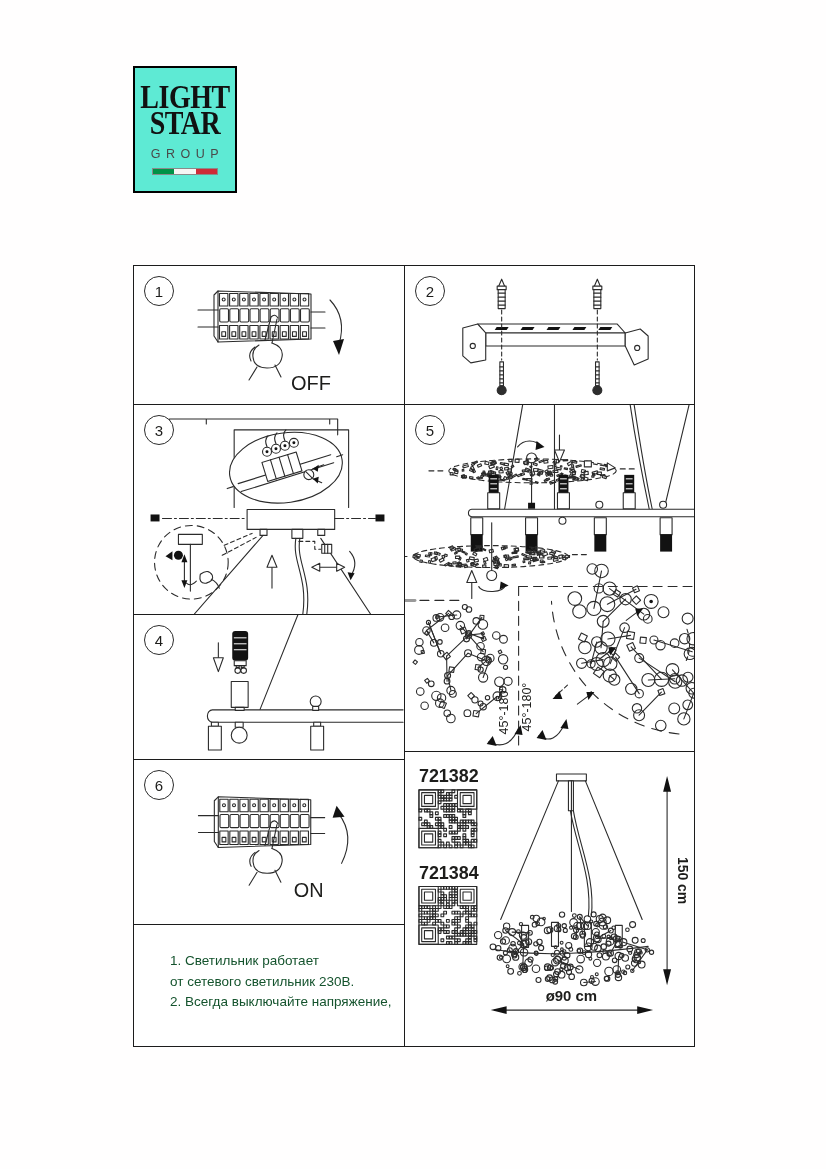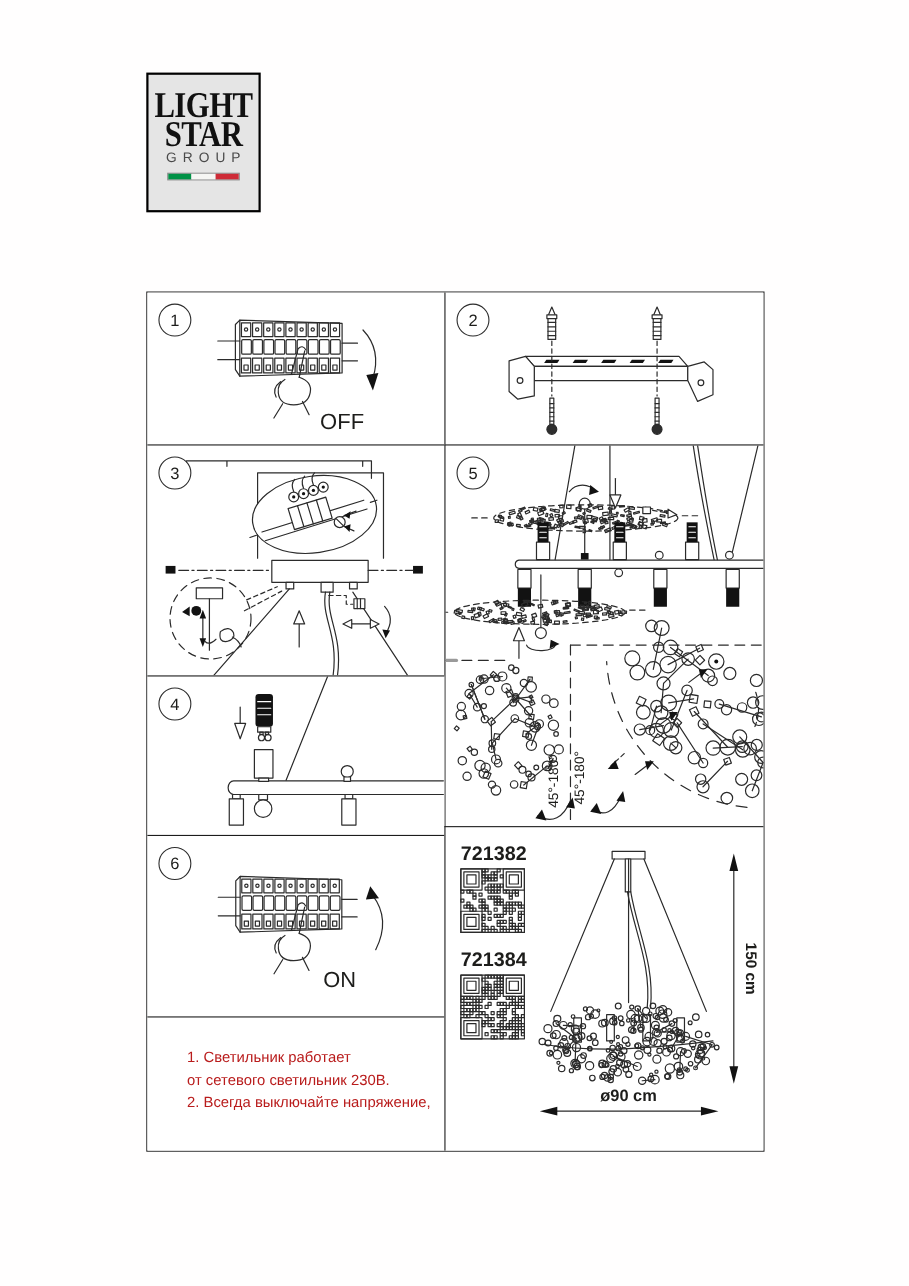--- a/index.html
+++ b/index.html
@@ -1,23 +1,23 @@
 <!DOCTYPE html>
 <html><head>
 <meta charset="utf-8">
 <style>
   html,body{margin:0;padding:0;background:#fff;}
   body{width:826px;height:1169px;position:relative;font-family:"Liberation Sans",sans-serif;color:#1d1d1b;overflow:hidden;}
   .page{position:absolute;inset:0;background:#fffefe;}
 
   
-  .logo{position:absolute;left:133px;top:66px;width:104px;height:127px;border:2px solid #000;background:#e5e5e5;text-align:center;box-sizing:border-box;}
+  .logo{position:absolute;left:133px;top:66px;width:104px;height:127px;border:2px solid #000;background:#5eead4;text-align:center;box-sizing:border-box;}
   .logo-word{font-family:"Liberation Serif",serif;font-weight:bold;font-size:28px;line-height:26px;letter-spacing:-.5px;transform:scaleY(1.18);color:#111;}
   .logo-word.first{margin-top:16px;}
-  .logo-group{margin-top:0;font-size:12.5px;letter-spacing:5.5px;color:#4a4a4a;padding-left:5px;}
+  .logo-group{margin-top:11px;font-size:12.5px;letter-spacing:5.5px;color:#4a4a4a;padding-left:5px;}
   .flag{width:66px;height:7px;margin:7px auto 0;display:flex;border:1px solid #8a8a8a;box-sizing:border-box;}
   .flag span{flex:1;height:100%;display:block;}
   .titles{position:absolute;right:129px;top:62px;text-align:right;}
   .t1{font-size:21px;font-weight:bold;line-height:28px;}
   .t-gap{height:33px;}
   .t2{font-size:21px;font-weight:bold;line-height:28px;}
 
   
   .grid{position:absolute;left:133px;top:265px;width:560px;height:780px;border:1px solid #1c1c1c;}
   .panel{position:absolute;box-sizing:border-box;background:#fff;}
@@ -33,21 +33,21 @@
   .illus .dd{stroke-dasharray:9,3,2,3;}
   .illus .gray{stroke:#9a9a9a;stroke-width:3;}
   .illus text{stroke:none;fill:#1d1d1b;font-family:"Liberation Sans",sans-serif;}
   .lbl-onoff{font-size:20px;}
   .lbl-rot{font-size:12.5px;fill:#222;}
   .lbl-art{font-size:18px;font-weight:bold;fill:#3d3d3d;}
   .lbl-dimv{font-size:14px;font-weight:bold;}
   .lbl-dimh{font-size:15px;font-weight:bold;}
 
   
-  .notes{position:absolute;left:36px;top:26px;font-size:13.5px;line-height:1.52;color:#b91c1c;}
+  .notes{position:absolute;left:36px;top:26px;font-size:13.5px;line-height:1.52;color:#14532d;}
 </style>
 </head>
 <body>
 
 <div class="page">
 
   <div class="logo">
     <div class="logo-word first">LIGHT</div>
     <div class="logo-word">STAR</div>
     <div class="logo-group">GROUP</div>

